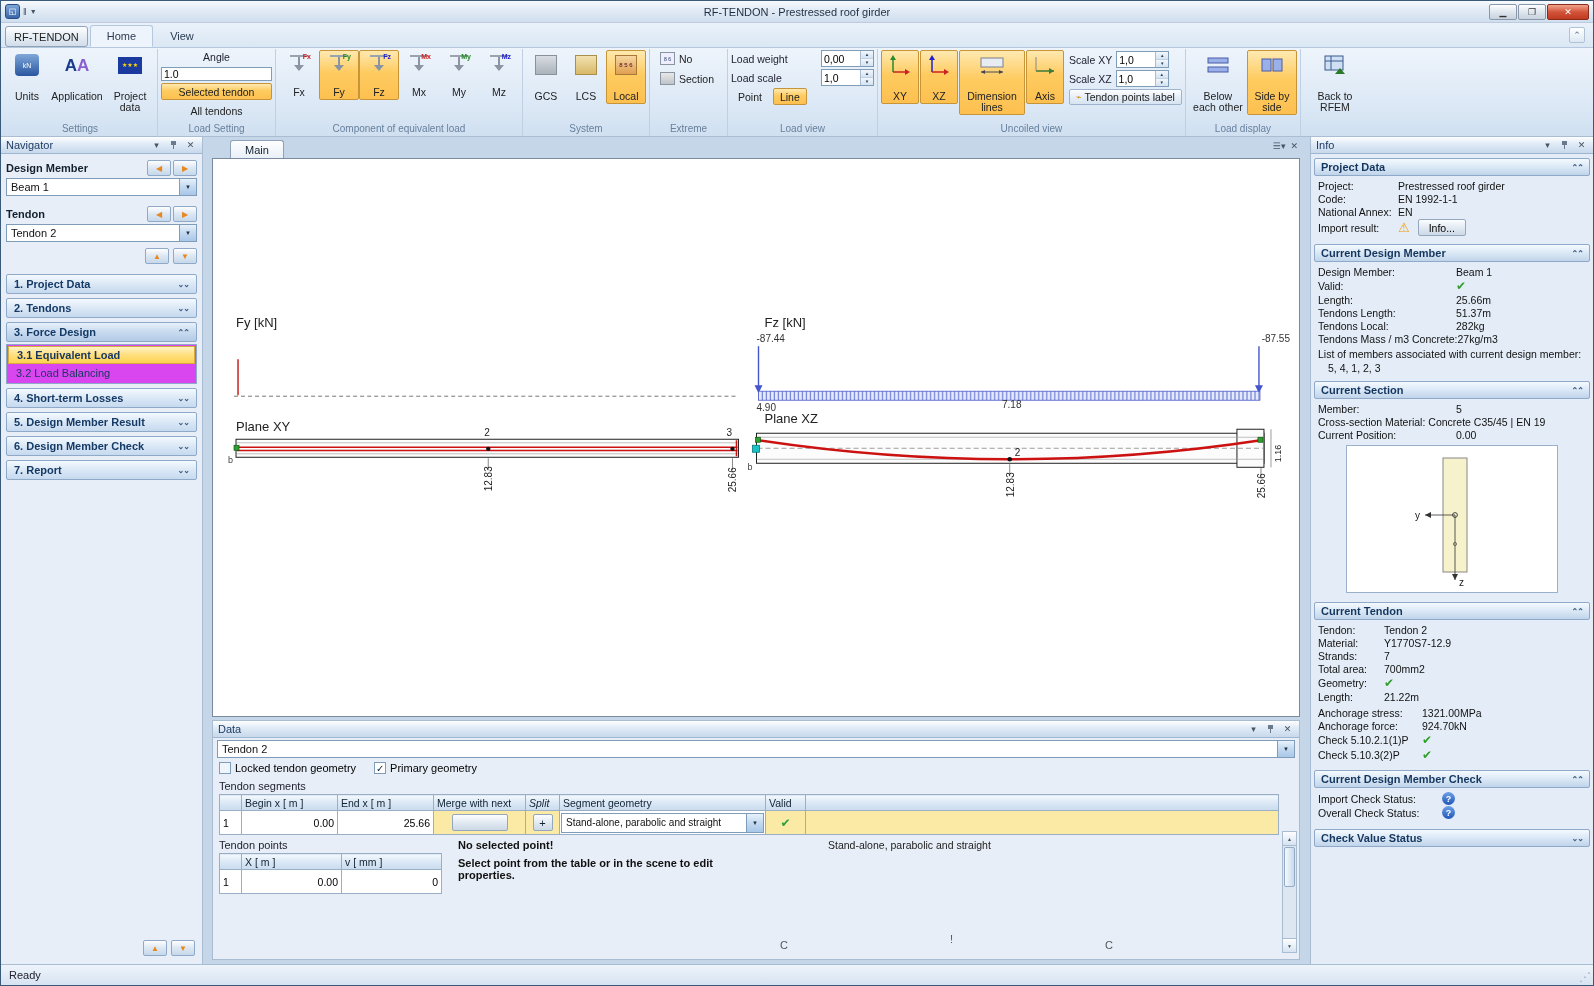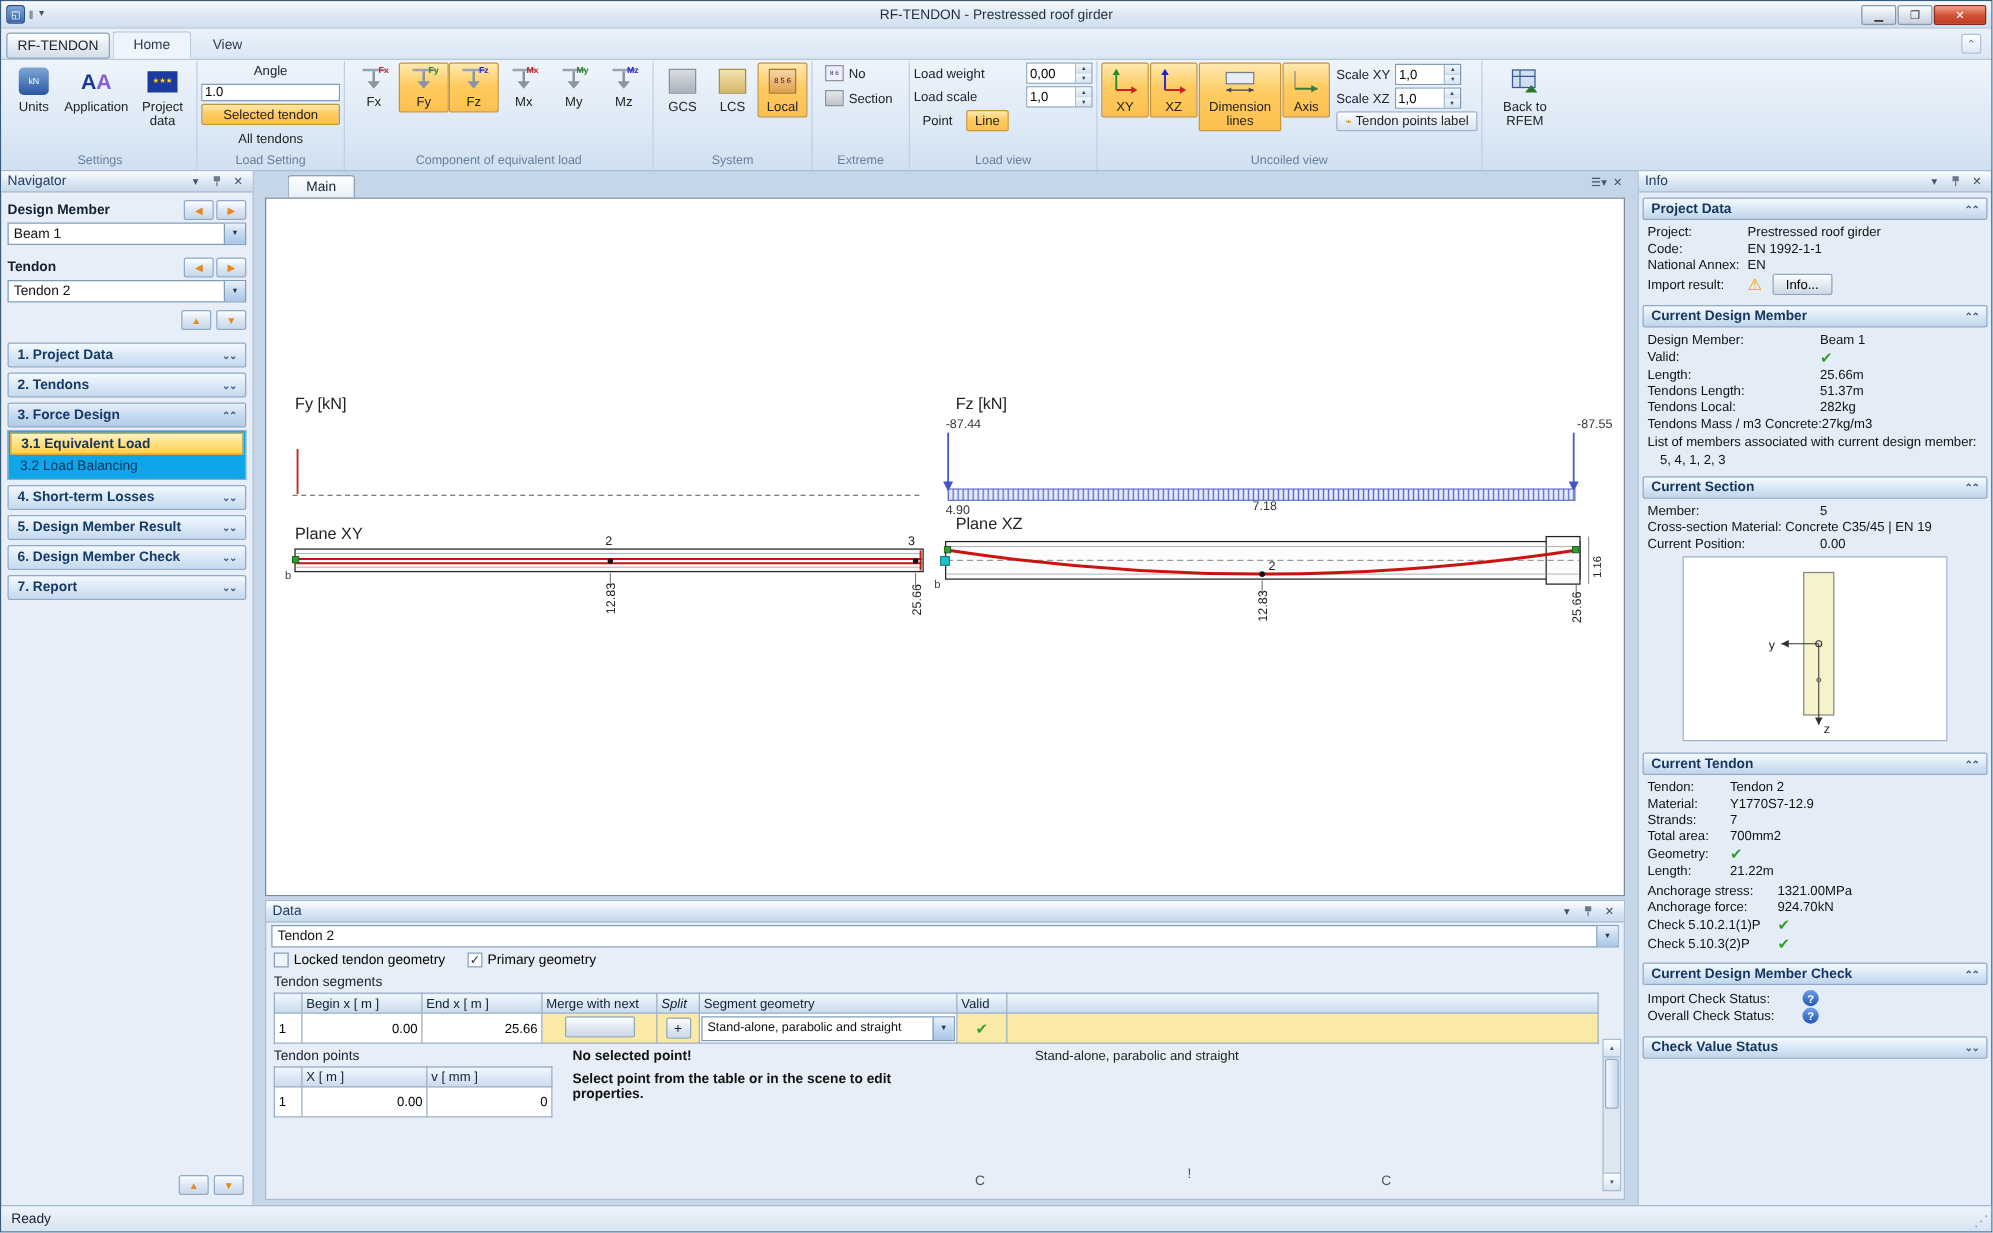--- a/index.html
+++ b/index.html
@@ -21,21 +21,21 @@
   .rtab { height:22px; padding:0 16px; display:flex; align-items:center; font-size:11px; color:#2a3a50; border:1px solid transparent; }
   .rtab.active { background:#eef4fb; border:1px solid #b6c8dd; border-bottom-color:#eef4fb; border-radius:3px 3px 0 0; }
   .ribbon-collapse { position:absolute; right:8px; top:4px; width:16px; height:16px; display:flex; align-items:center; justify-content:center; color:#55708e; font-size:9px; border:1px solid #b0c2d6; border-radius:2px; background:linear-gradient(#fff,#dde8f3); }
 
   
   .ribbon { height:89px; flex:0 0 89px; background:linear-gradient(#eef4fb,#dde9f6 60%,#d0e0f1); border-bottom:1px solid #aabdd2; display:flex; align-items:stretch; padding:1px 2px 0; }
   .grp { display:flex; flex-direction:column; border-right:1px solid #c0d0e2; padding:1px 3px 0; }
   .grp-content { flex:1; display:flex; align-items:flex-start; }
   .grp-label { text-align:center; color:#68809c; font-size:10px; padding:2px 0 2px; white-space:nowrap; }
   .rbtn { display:flex; flex-direction:column; align-items:center; padding:2px 2px 1px; border:1px solid transparent; border-radius:2px; color:#222; text-align:center; line-height:11px; font-size:10.5px; }
-  .rbtn .cap { margin-top:4px; white-space:pre-line; }
+  .rbtn .cap { margin-top:14px; white-space:pre-line; }
   .rbtn.sel, .sbtn.sel { background:linear-gradient(#ffe9b0,#fecb60 45%,#fdc050); border:1px solid #c79438; }
   .icon24 { width:26px; height:24px; display:flex; align-items:center; justify-content:center; }
   .sbtn { height:17px; padding:0 6px; border:1px solid transparent; border-radius:2px; display:inline-flex; align-items:center; font-size:10.5px; color:#222; }
   .sbtn.bordered { border:1px solid #9fb4cc; background:linear-gradient(#fdfeff,#e6eef7 50%,#d6e4f1); }
   .rlabel { font-size:10.5px; color:#223; display:inline-flex; align-items:center; }
   .spin { display:inline-flex; height:17px; border:1px solid #7f9db9; background:#fff; }
   .spin input { width:38px; border:none; font-size:10.5px; padding:0 2px; font-family:inherit; outline:none; }
   .spin .btns { display:flex; flex-direction:column; width:13px; border-left:1px solid #aabccf; }
   .spin .btns span { flex:1; display:flex; align-items:center; justify-content:center; font-size:4.5px; color:#345; background:linear-gradient(#f2f7fc,#d4e3f2); }
   .spin .btns span:first-child { border-bottom:1px solid #c3d2e2; }
@@ -57,21 +57,21 @@
   .nav-row { display:flex; align-items:center; margin:2px 0; }
   .nav-row .bold { font-weight:bold; color:#12202f; font-size:11px; }
   .arrbtns { margin-left:auto; display:flex; gap:2px; }
   .sqbtn { width:24px; height:16px; display:inline-flex; align-items:center; justify-content:center; background:linear-gradient(#fefefe,#dce7f3 50%,#c6d8ea); border:1px solid #8fa9c8; border-radius:2px; font-size:8px; color:#e8871d; }
   .combo { height:18px; background:#fff; border:1px solid #7f9db9; display:flex; align-items:center; font-size:11px; }
   .combo .txt { flex:1; padding:0 4px; overflow:hidden; white-space:nowrap; color:#111; }
   .combo .dd { width:17px; align-self:stretch; background:linear-gradient(#e8f1fb,#c3d9f0 50%,#a9c7e8); border-left:1px solid #7f9db9; display:flex; align-items:center; justify-content:center; font-size:6px; color:#234; }
   .navsec { height:20px; margin:2px 0; background:linear-gradient(#f4f9fe,#ddeaf7 45%,#c6d9ee); border:1px solid #8fa9c8; border-radius:2px; display:flex; align-items:center; padding:0 7px; font-weight:bold; color:#153a66; font-size:11px; }
   .navsec.open { background:linear-gradient(#e8f1fa,#cadcf0 45%,#b3cbe6); }
   .navsec .chev { margin-left:auto; font-size:8px; color:#3a5a80; letter-spacing:-1px; }
-  .subpanel { border:1px solid #8fa9c8; background:#0ea5e9; margin:0 0 2px; padding:1px; }
+  .subpanel { border:1px solid #8fa9c8; background:#d946ef; margin:0 0 2px; padding:1px; }
   .subitem { height:18px; display:flex; align-items:center; padding:0 8px; font-size:11px; color:#16365e; }
   .subitem.sel { background:linear-gradient(#fff3c8,#ffe084 45%,#ffd34e); border:1px solid #d9a93f; font-weight:bold; }
   .nav-bottom { margin-top:auto; display:flex; justify-content:flex-end; gap:4px; padding:4px 2px; }
 
   
   .center { flex:1; display:flex; flex-direction:column; padding:2px 10px 4px 9px; overflow:hidden; }
   .doc-tabs { height:19px; flex:0 0 19px; display:flex; align-items:flex-end; position:relative; }
   .doc-tab { height:18px; padding:0 14px; background:linear-gradient(#fefefe,#e9f0f8); border:1px solid #8fa2b8; border-bottom:none; border-radius:3px 3px 0 0; display:flex; align-items:center; font-size:11px; color:#123; margin-left:18px; }
   .doc-icons { position:absolute; right:2px; top:2px; display:flex; gap:5px; color:#456; font-size:9px; }
   .canvas { flex:1; background:#fff; border:1px solid #7a8aa0; position:relative; overflow:hidden; }
@@ -399,20 +399,43 @@
           </div>
           <div class="sbtn bordered" style="height:16px;">
             <span style="color:#c80;font-size:9px;margin-right:3px;">⌁</span>
             <span>Tendon points label</span>
           </div>
         </div>
       </div>
       <div class="grp-label">Uncoiled view</div>
     </div>
 
+    <div class="grp">
+      <div class="grp-content">
+        <div class="rbtn" style="width:58px;">
+          <span class="icon24">
+              <svg width="24" height="20">
+                <rect x="2" y="3" width="20" height="5" fill="#9ab0e8" stroke="#4a5aa8"></rect>
+                <rect x="2" y="12" width="20" height="5" fill="#9ab0e8" stroke="#4a5aa8"></rect>
+              </svg>
+            </span>
+          <span class="cap">Below each other</span>
+        </div>
+        <div class="rbtn sel" style="width:50px;">
+          <span class="icon24">
+              <svg width="24" height="20">
+                <rect x="2" y="4" width="9" height="12" fill="#9ab0e8" stroke="#4a5aa8"></rect>
+                <rect x="13" y="4" width="9" height="12" fill="#9ab0e8" stroke="#4a5aa8"></rect>
+              </svg>
+            </span>
+          <span class="cap">Side by side</span>
+        </div>
+      </div>
+      <div class="grp-label">Load display</div>
+    </div>
 
 
     <div class="grp" style="border-right:none;">
       <div class="grp-content">
         <div class="rbtn" style="width:62px;">
           <span class="icon24">
               <svg width="24" height="22">
                 <rect x="2" y="2" width="18" height="14" fill="#cfe0f4" stroke="#3a5a8c"></rect>
                 <line x1="2" y1="7" x2="20" y2="7" stroke="#3a5a8c"></line>
                 <line x1="8" y1="2" x2="8" y2="16" stroke="#3a5a8c"></line>

